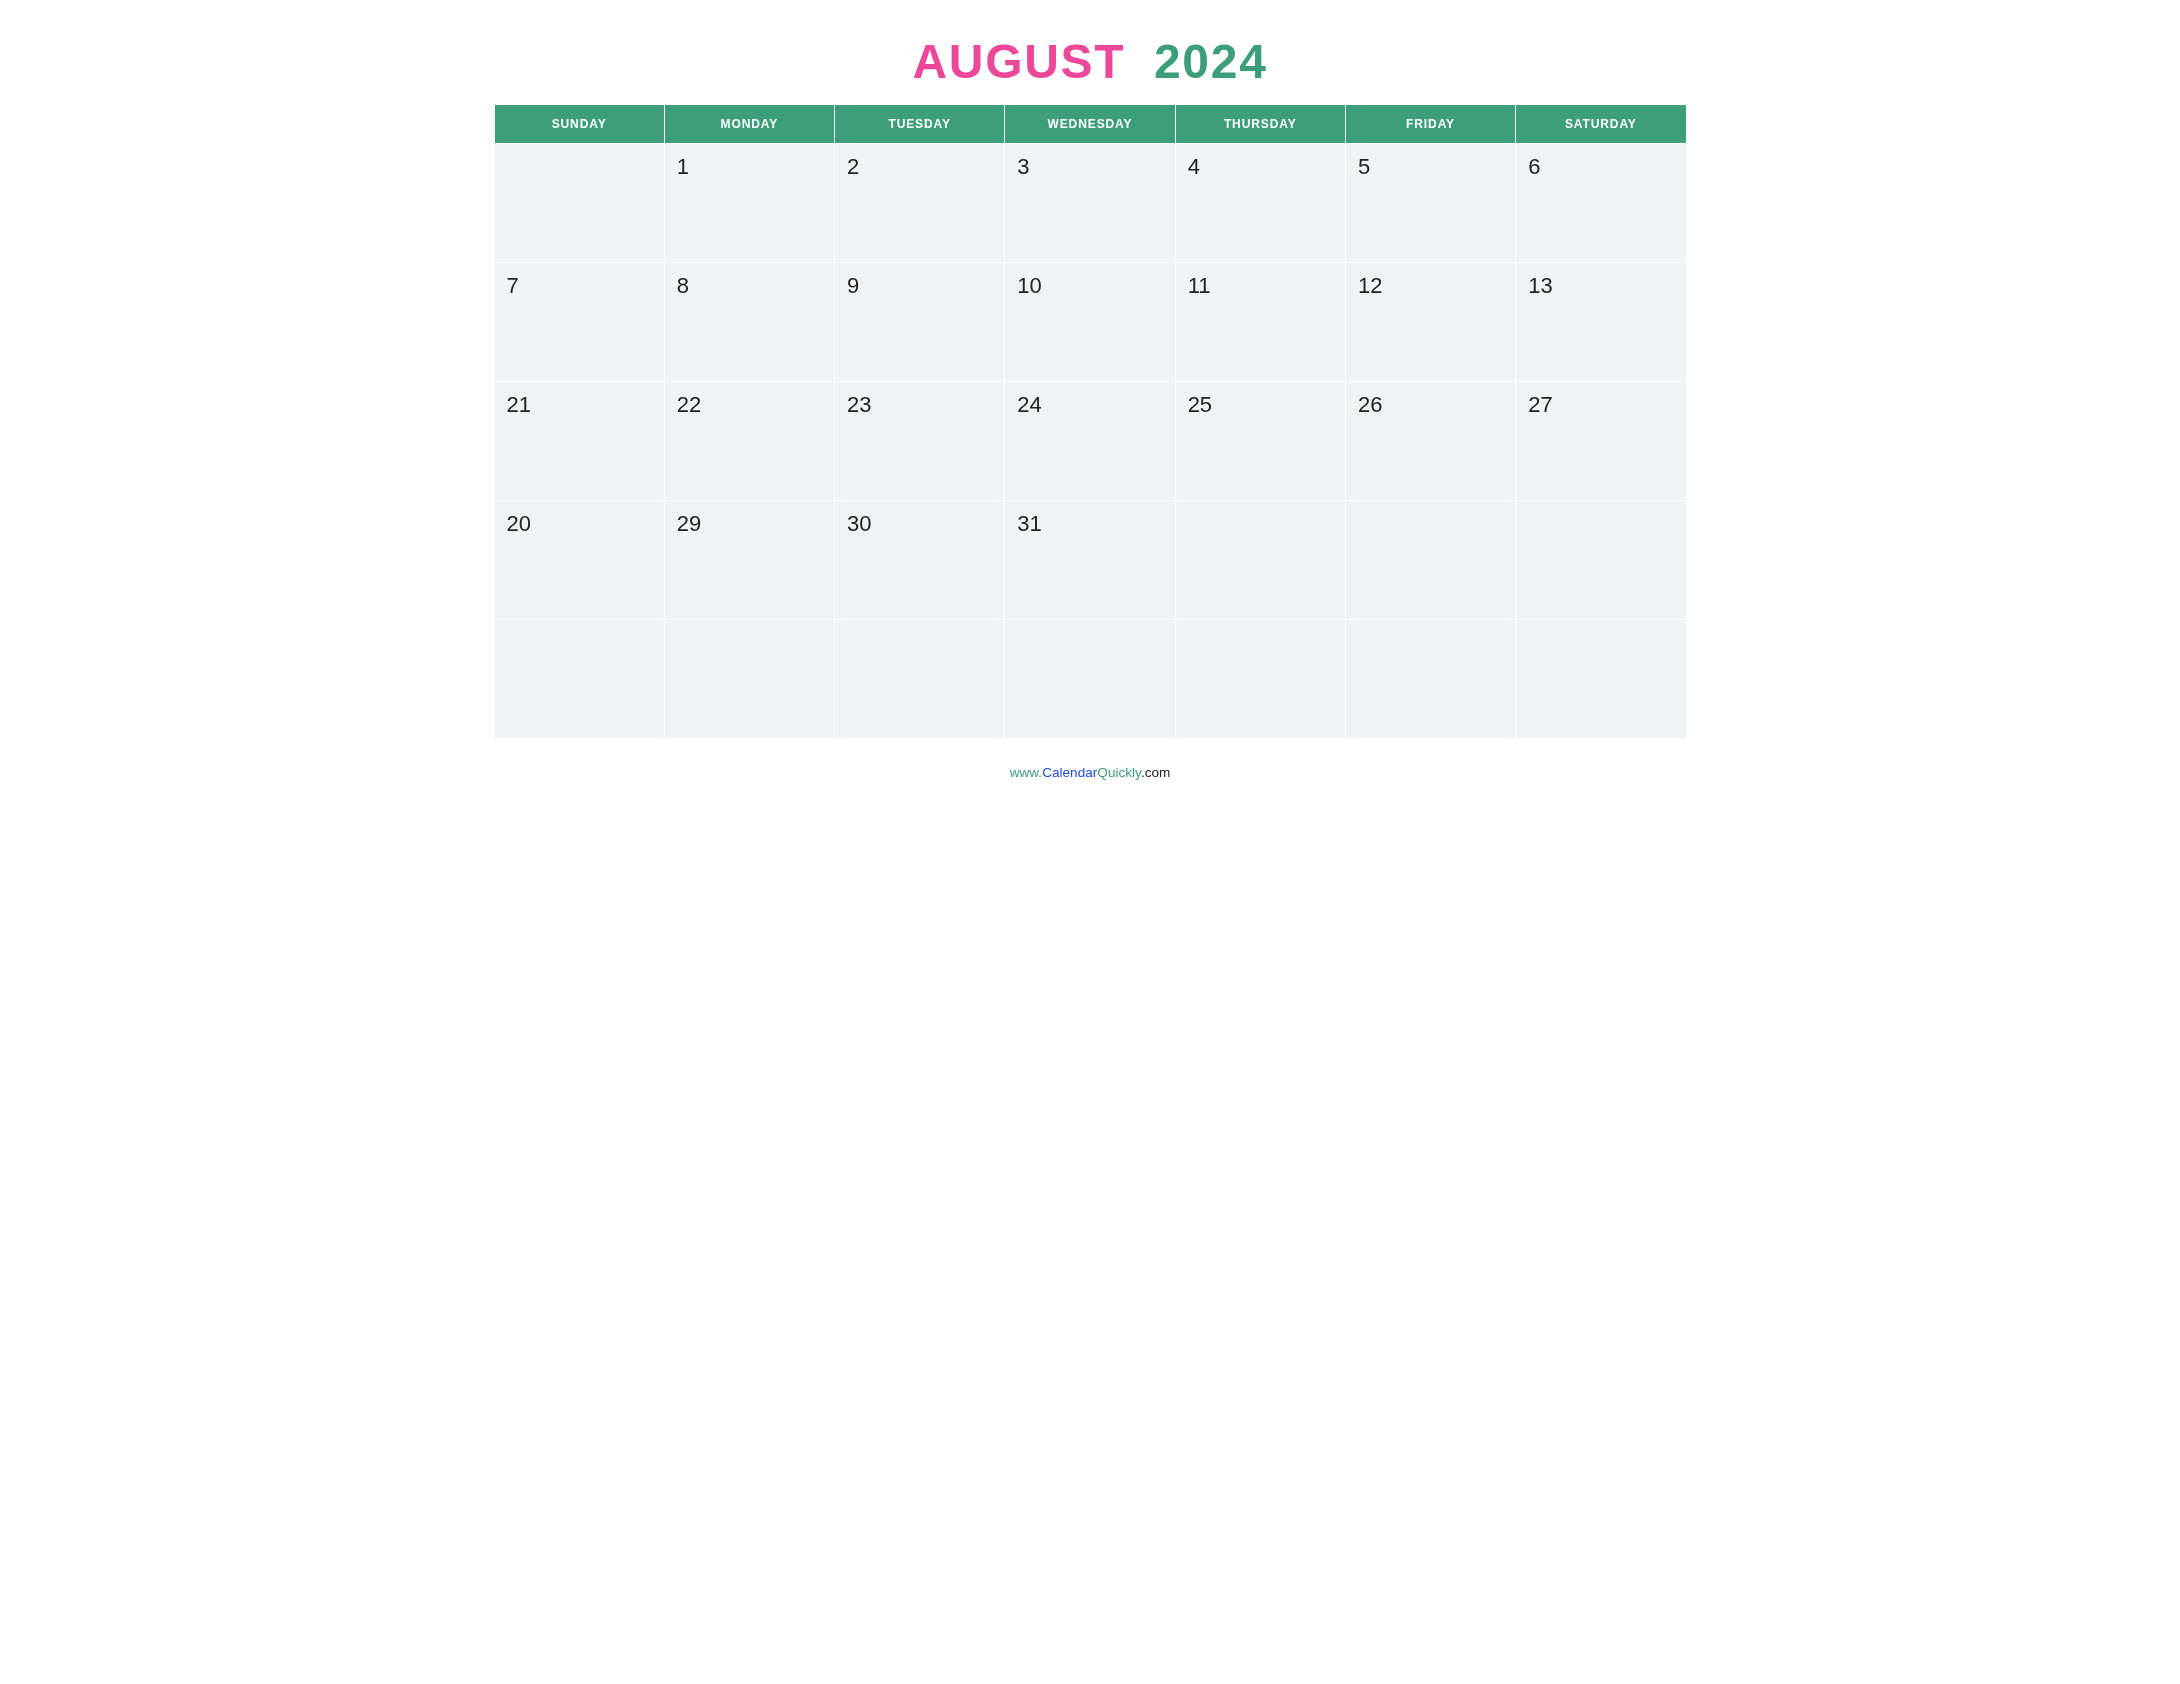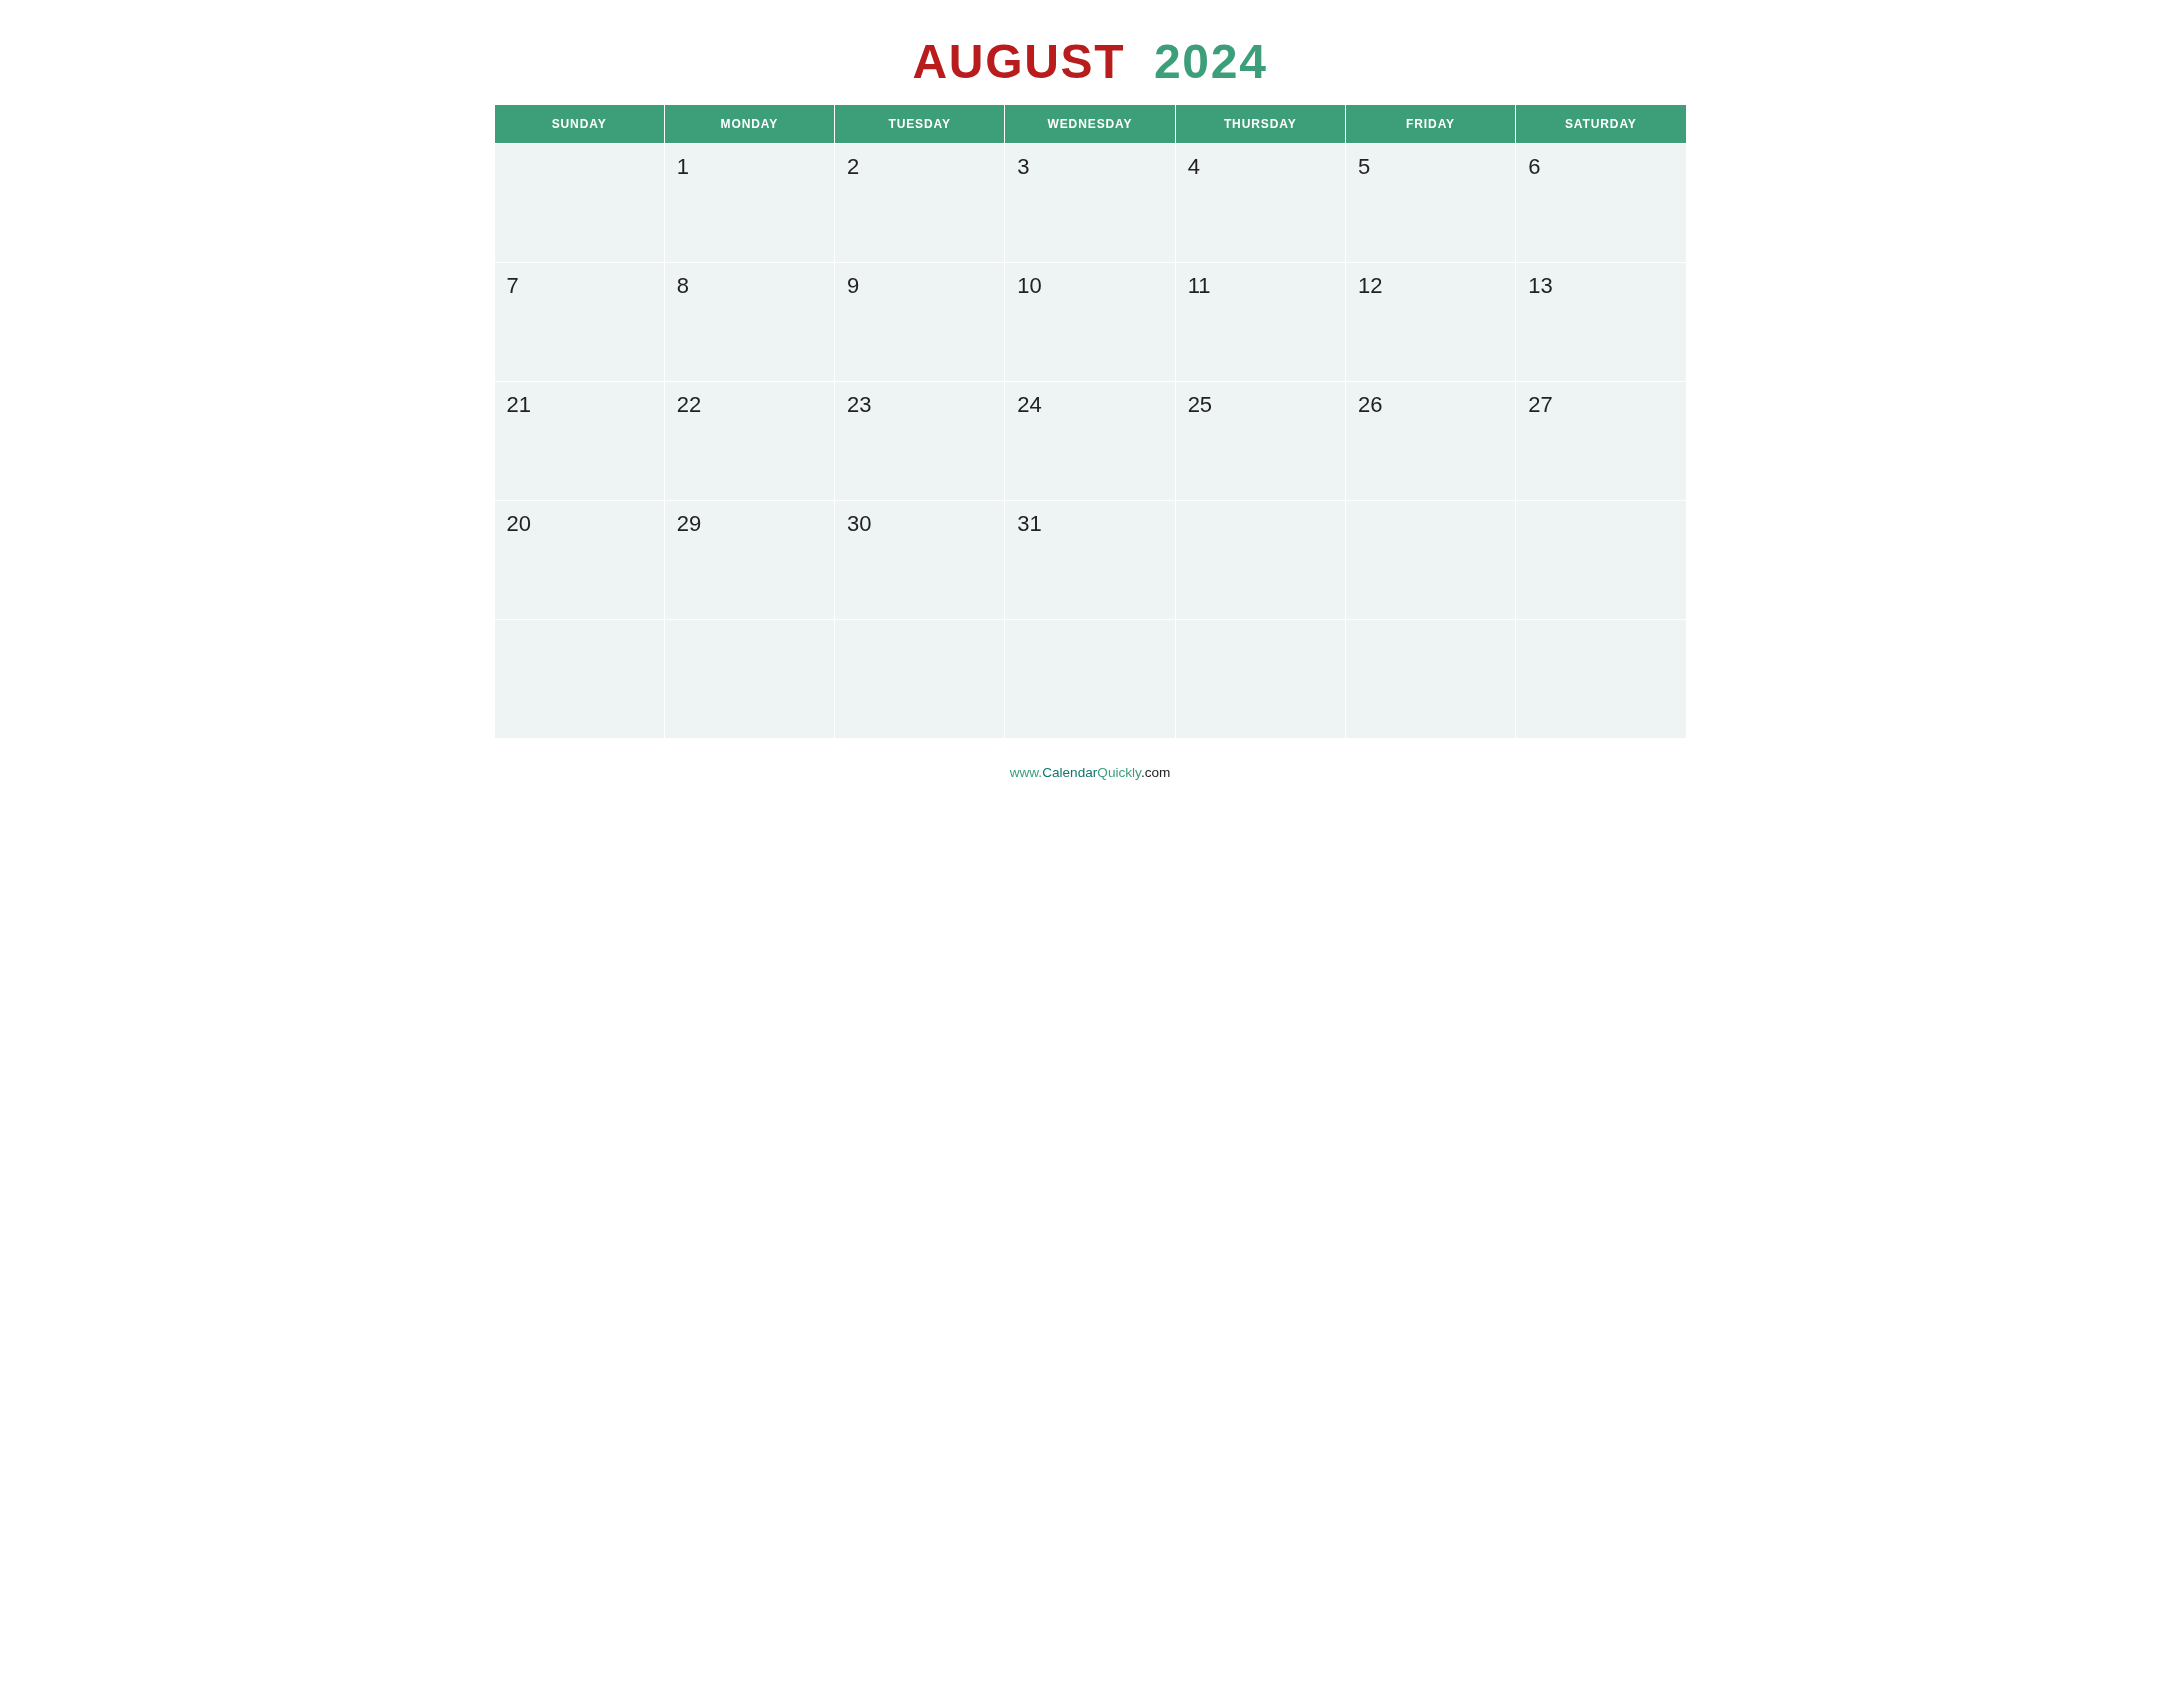--- a/index.html
+++ b/index.html
@@ -25,21 +25,21 @@
 
     .calendar-title {
       text-align: center;
       margin-bottom: 15.3px;
       font-size: 48px;
       font-weight: 900;
       letter-spacing: 1.7px;
     }
 
     .calendar-title .month-part {
-      color: #b91c1c;
+      color: #ec4899;
       font-family: 'Arial Black', 'Arial', sans-serif;
       font-weight: 900;
     }
 
     .calendar-title .year-part {
       color: #3d9e7a;
       font-family: 'Arial Black', 'Arial', sans-serif;
       font-weight: 900;
       margin-left: 13.6px;
     }
@@ -151,17 +151,17 @@
           <td class="empty"></td>
           <td class="empty"></td>
           <td class="empty"></td>
           <td class="empty"></td>
           <td class="empty"></td>
         </tr>
       </tbody>
   </table>
 
   <div class="footer">
-    <span style="color:#3d9e7a;">www.</span><span style="color:#0f766e;">Calendar</span><span style="color:#3d9e7a;">Quickly</span><span style="color:#222222;">.com</span>
+    <span style="color:#3d9e7a;">www.</span><span style="color:#1d4ed8;">Calendar</span><span style="color:#3d9e7a;">Quickly</span><span style="color:#222222;">.com</span>
   </div>
 
 </div>
 
 
 </body></html>

